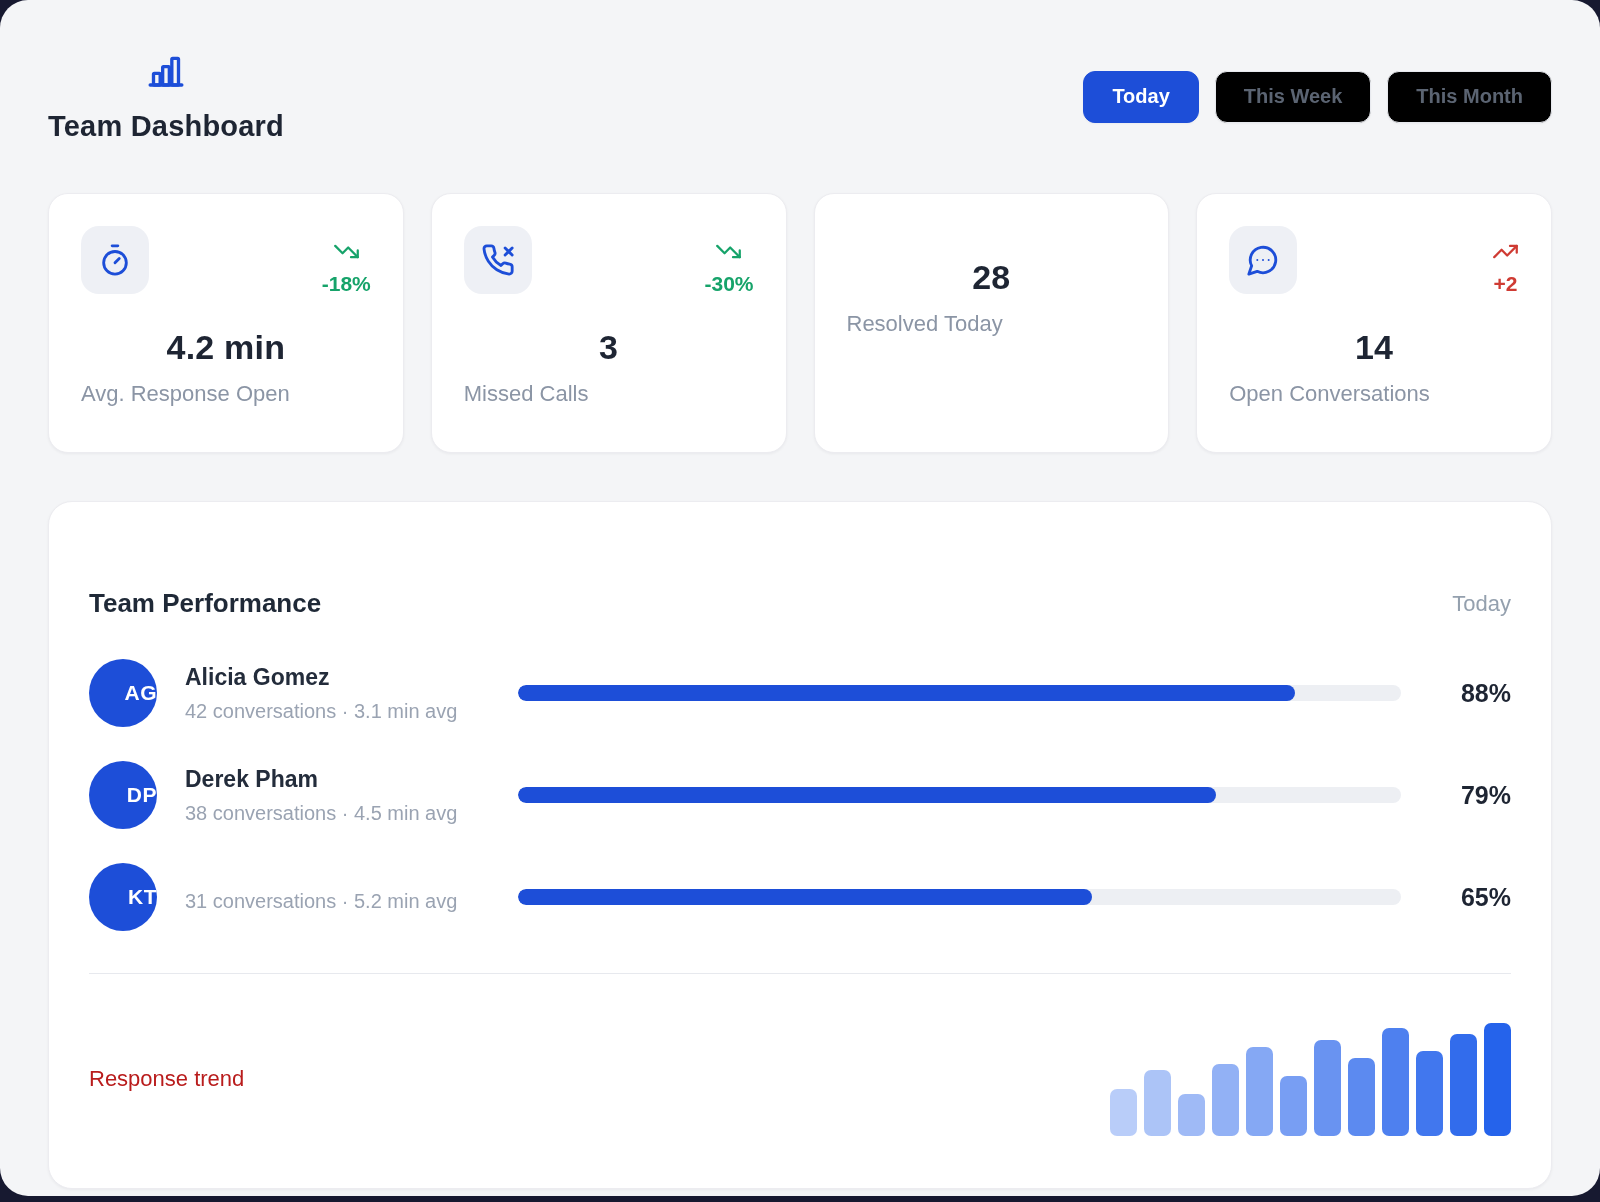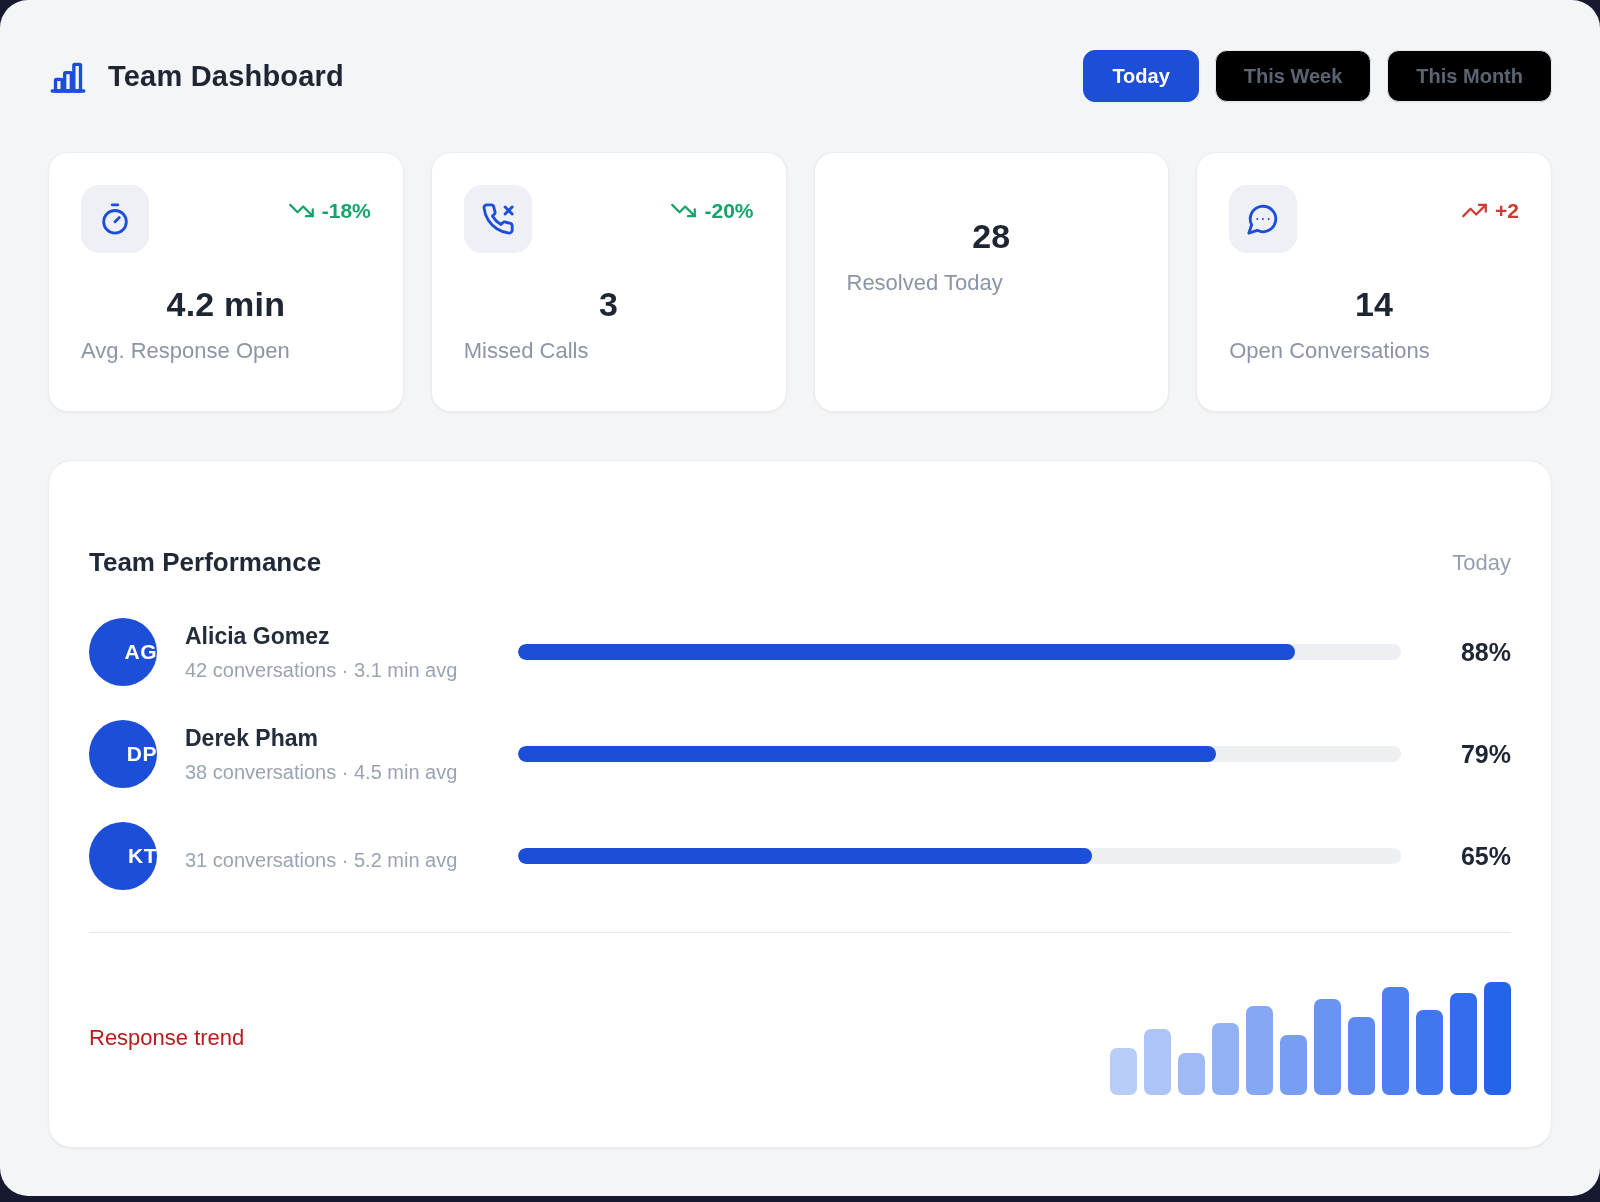--- a/index.html
+++ b/index.html
@@ -9,21 +9,21 @@
     font-family:"Liberation Sans", sans-serif;
     -webkit-font-smoothing:antialiased;
   }
   .panel{
     position:absolute;left:0;top:0;width:1600px;height:1196px;
     background:var(--panel_bg,#f4f5f7);
     border-radius:28px;box-sizing:border-box;padding:0 48px;overflow:hidden;
   }
   
   .header{margin-top:50px;display:flex;justify-content:space-between;align-items:center;}
-  .header-left{display:flex;align-items:center;gap:20px;}
+  .header-left{display:flex;align-items:center;gap:20px;flex-direction:column;}
   .app-icon{width:40px;height:40px;color:var(--primary,#1d4ed8);display:flex;}
   .app-icon svg{width:40px;height:40px;}
   .page-title{font-size:29px;font-weight:700;color:var(--text_dark,#1e2533);letter-spacing:.2px;}
   .range-group{display:flex;gap:16px;}
   .range-btn{
     height:52px;padding:0 28px;border-radius:12px;font-size:20px;font-weight:600;
     background:#000000;color:#5b6472;border:1px solid #e7e9ee;
     font-family:"Liberation Sans",sans-serif;cursor:pointer;
     box-shadow:0 1px 2px rgba(16,24,40,.04);
   }
@@ -33,21 +33,21 @@
   .stat-card{
     flex:1;height:260px;background:#fff;border-radius:20px;border:1px solid #ececf0;
     box-sizing:border-box;padding:32px;box-shadow:0 1px 3px rgba(16,24,40,.05);
   }
   .stat-top{display:flex;justify-content:space-between;align-items:flex-start;}
   .stat-iconbox{
     width:68px;height:68px;border-radius:18px;background:#eef0f5;
     display:flex;align-items:center;justify-content:center;color:var(--primary,#1d4ed8);
   }
   .stat-iconbox svg{width:34px;height:34px;}
-  .stat-trend{display:flex;align-items:center;gap:7px;font-size:21px;font-weight:700;margin-top:12px;}
+  .stat-trend{display:flex;align-items:center;gap:7px;font-size:21px;font-weight:700;margin-top:12px;flex-direction:column;}
   .stat-trend svg{width:27px;height:27px;}
   .stat-value{font-size:34px;font-weight:700;color:var(--text_dark,#1e2533);margin-top:32px;letter-spacing:.2px;text-align:center;}
   .stat-label{font-size:22px;color:var(--text_muted,#8b95a5);margin-top:14px;}
   
   .team-card{
     margin-top:48px;height:688px;background:#fff;border-radius:24px;border:1px solid #ececf0;
     box-sizing:border-box;padding:40px;box-shadow:0 1px 3px rgba(16,24,40,.05);
   }
   .team-head{display:flex;justify-content:space-between;align-items:center;margin-top:46px;}
   .team-title{font-size:26px;font-weight:700;color:#1f2937;}
@@ -128,21 +128,21 @@
               <line x1="22" y1="3.5" x2="17" y2="8.5"></line>
             <path d="M22 16.92v3a2 2 0 0 1-2.18 2 19.79 19.79 0 0 1-8.63-3.07 19.5 19.5 0 0 1-6-6A19.79 19.79 0 0 1 2.12 4.18 2 2 0 0 1 4.11 2h3a2 2 0 0 1 2 1.72c.127.96.361 1.903.7 2.81a2 2 0 0 1-.45 2.11L8.09 9.91a16 16 0 0 0 6 6l1.27-1.27a2 2 0 0 1 2.11-.45c.907.339 1.85.573 2.81.7A2 2 0 0 1 22 16.92z"></path>
           </svg>
         </div>
         <div class="stat-trend" style="color: rgb(22, 163, 106);">
           <svg class="icon tr-down" viewBox="0 0 24 24">
               <polyline points="22 17 13.5 8.5 8.5 13.5 2 7"></polyline>
               <polyline points="16 17 22 17 22 11"></polyline>
             </svg>
 
-          <span>-20%</span>
+          <span>-30%</span>
         </div>
       </div>
       <div class="stat-value">3</div>
       <div class="stat-label">Missed Calls</div>
     </div>
 
     <div class="stat-card">
       <div class="stat-value">28</div>
       <div class="stat-label">Resolved Today</div>
     </div>

